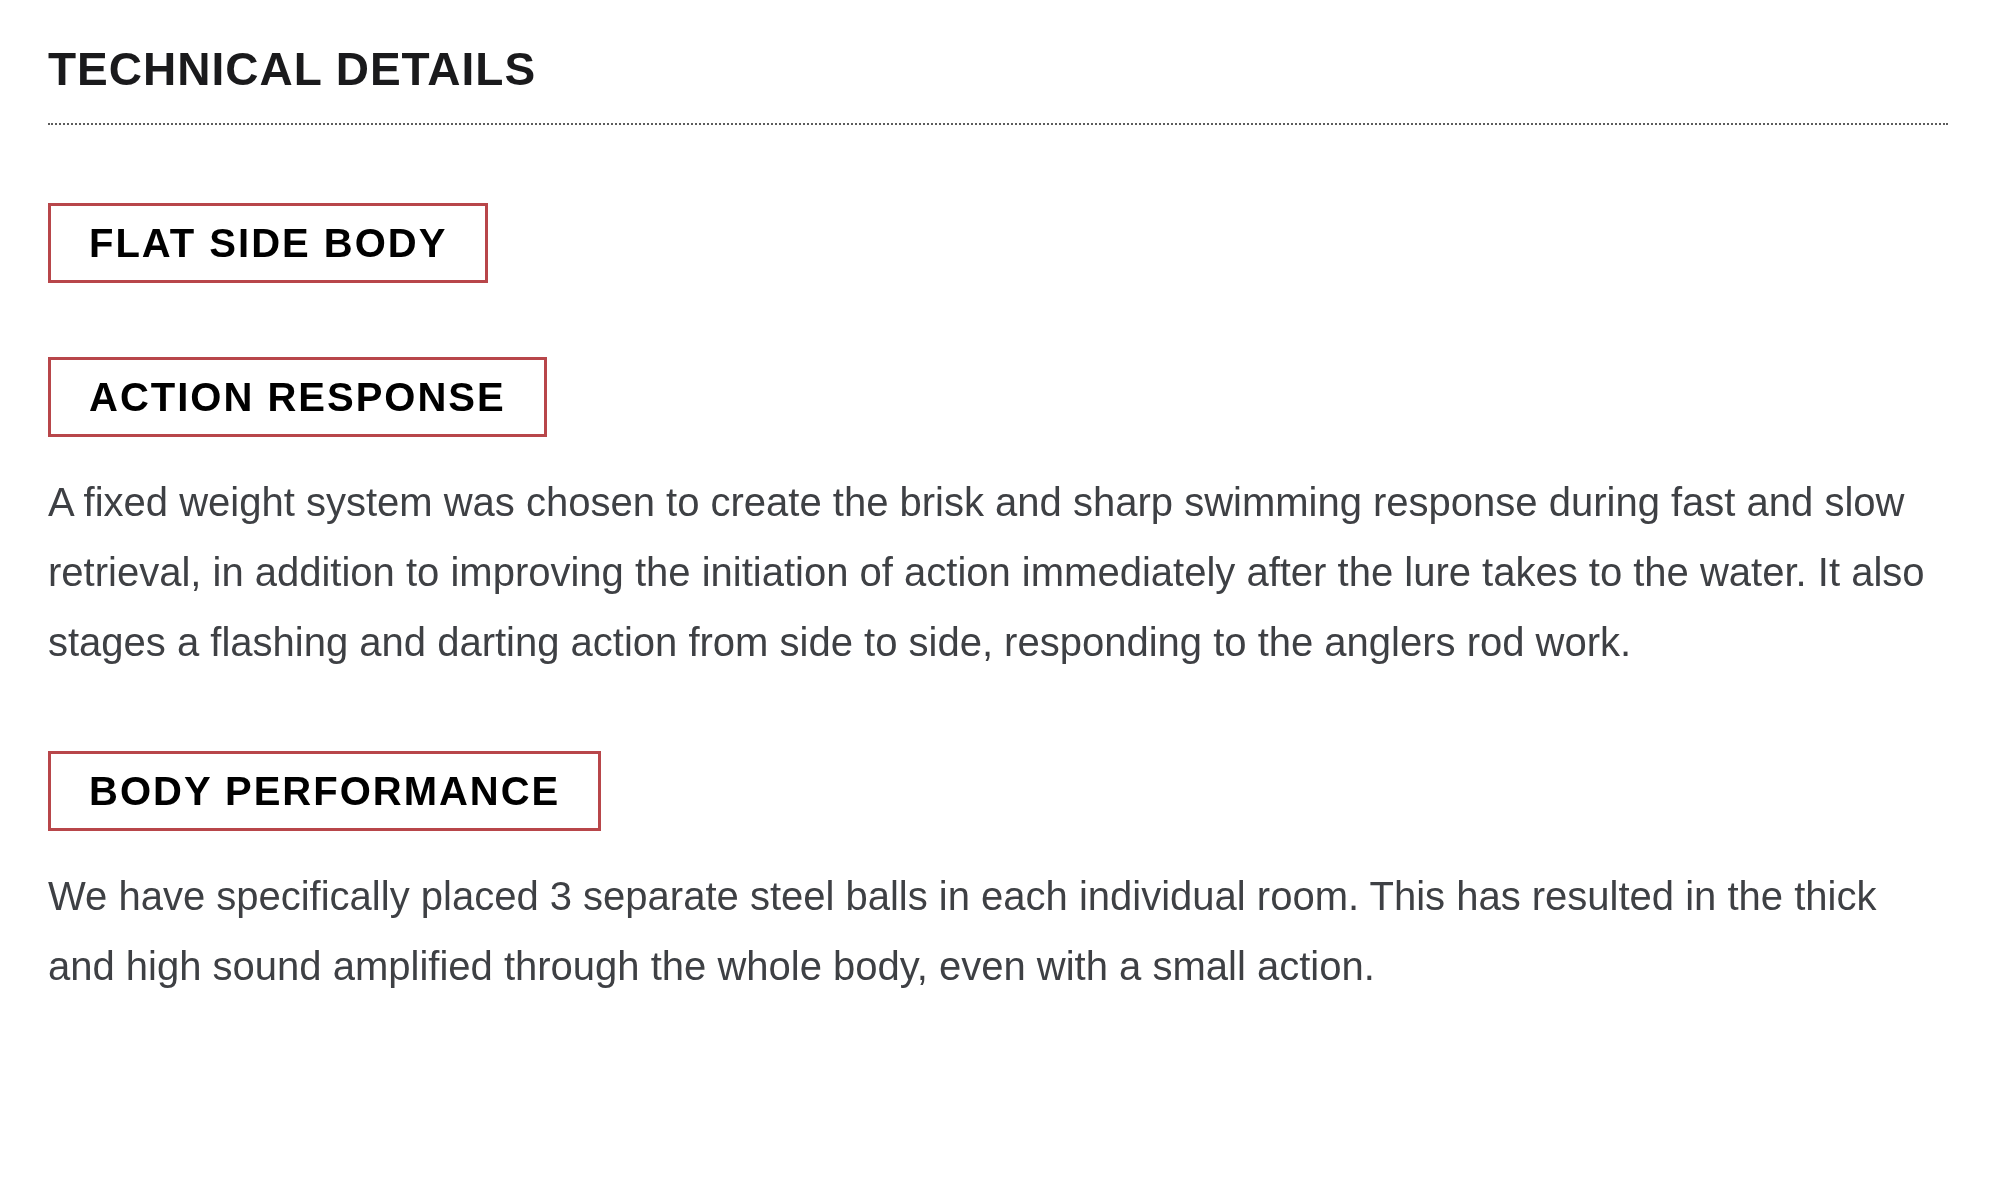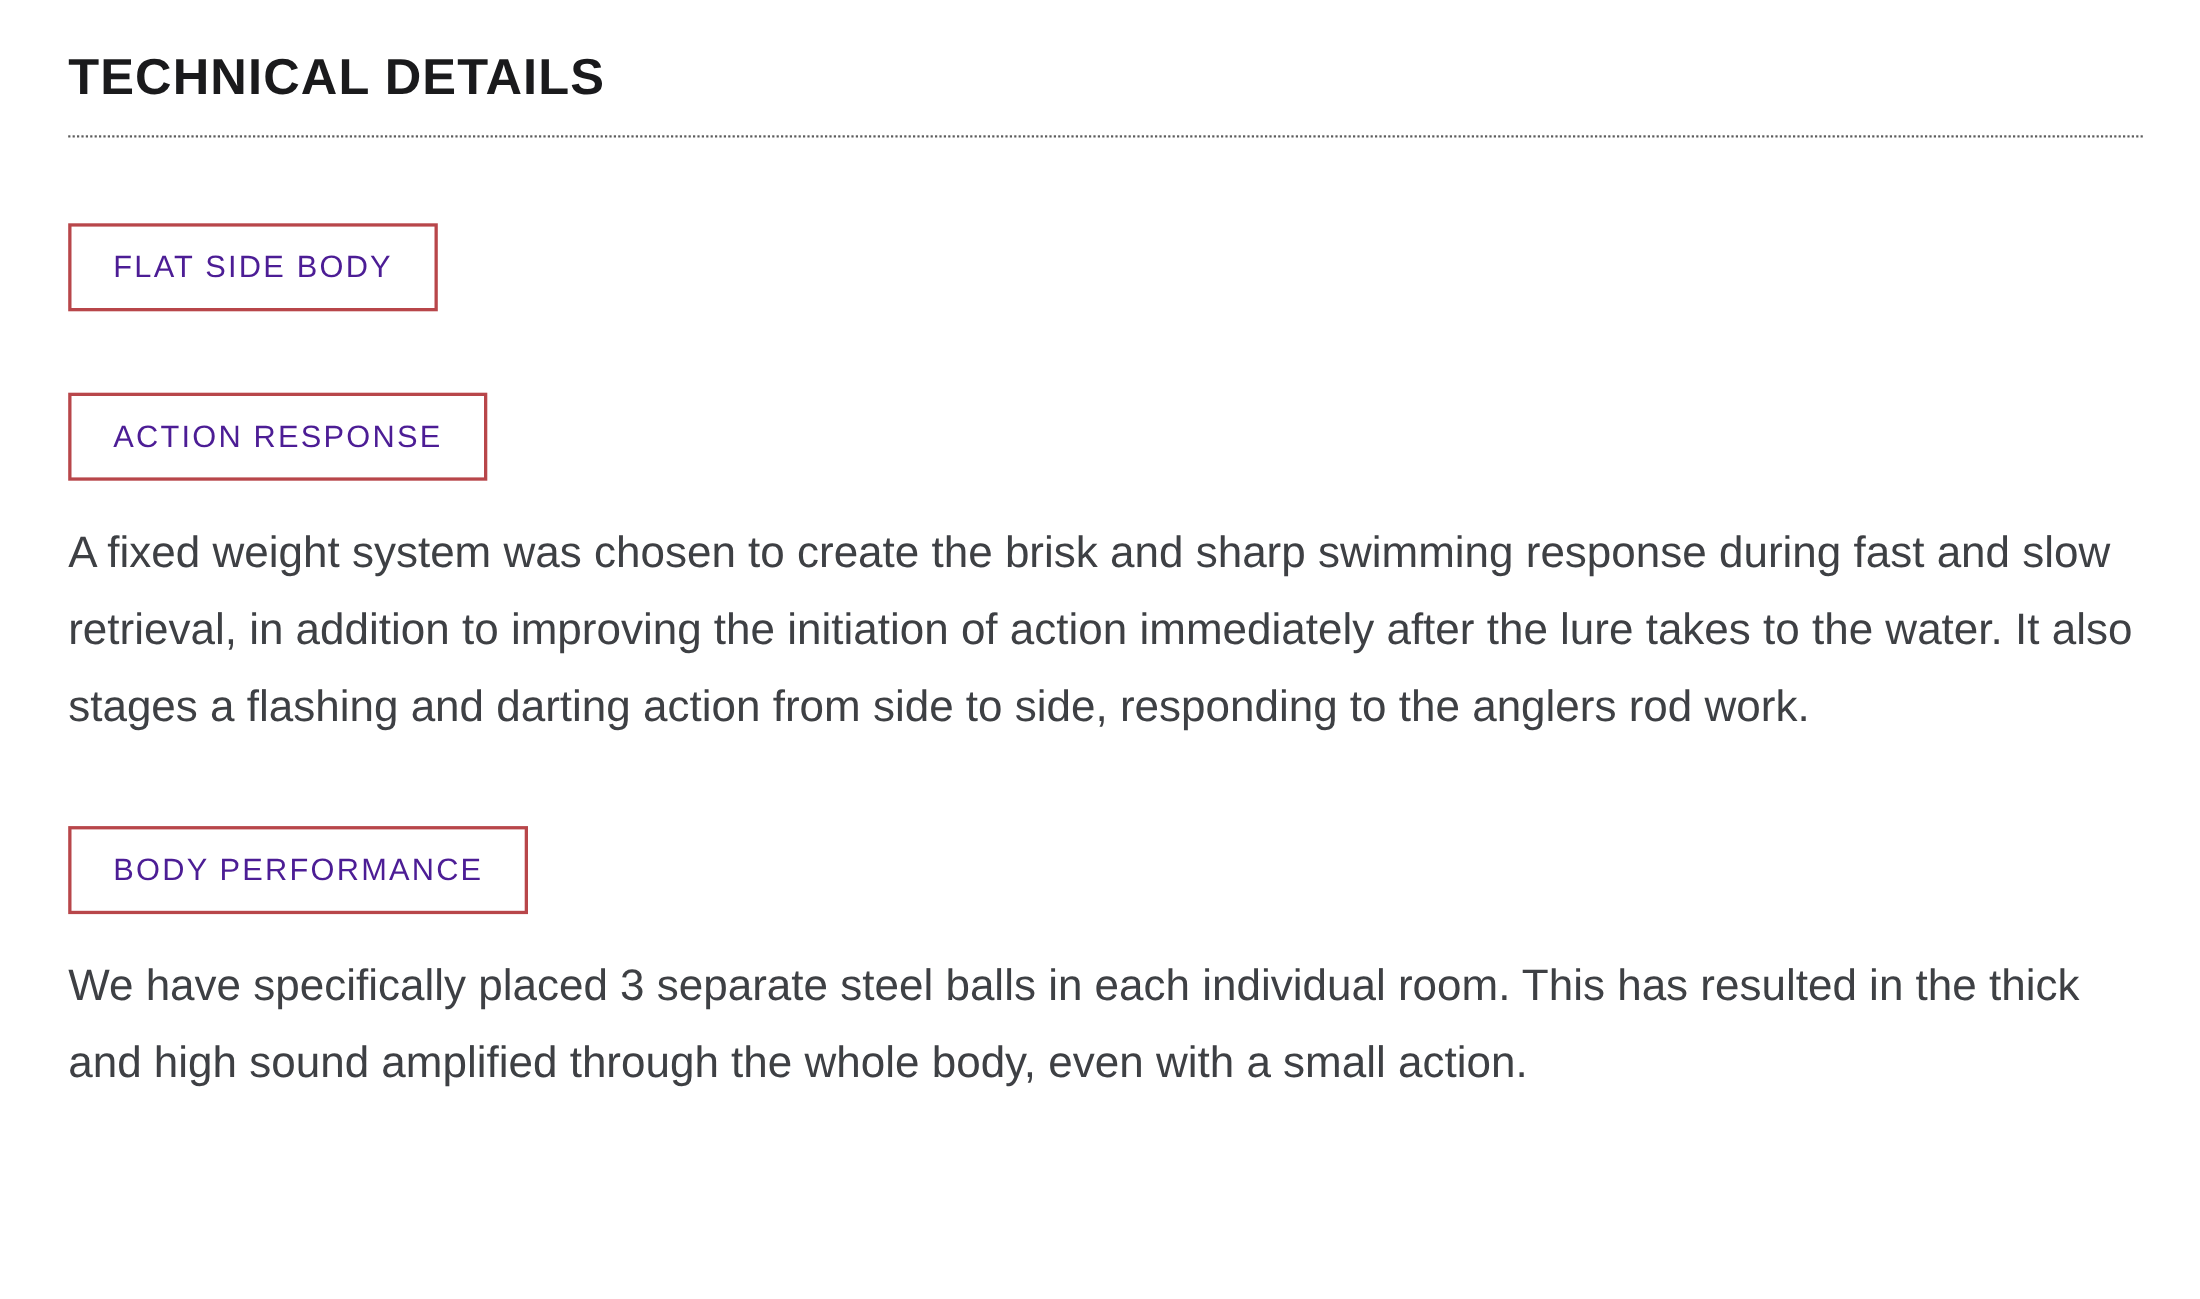--- a/index.html
+++ b/index.html
@@ -5,21 +5,21 @@
   html, body {
     margin: 0;
     padding: 0;
     background: #ffffff;
     font-family: "Liberation Sans", sans-serif;
   }
   .page {
     width: 2000px;
     height: 1181px;
     box-sizing: border-box;
-    padding: 42px 52px 0 62px;
+    padding: 42px 52px 0 48px;
     background: #ffffff;
     overflow: hidden;
   }
   .page-title {
     margin: 0;
     font-size: 46px;
     line-height: 55px;
     font-weight: bold;
     letter-spacing: 1px;
     color: #1a1a1c;
@@ -31,25 +31,25 @@
   }
   .label-box {
     width: fit-content;
     border: 3px solid #b8464a;
     padding: 14px 38px;
     background: #ffffff;
   }
   .label-box.first { margin-top: 78px; }
   .label-box.next  { margin-top: 74px; }
   .label-box .label {
-    font-size: 28px;
+    font-size: 40px;
     line-height: 46px;
-    font-weight: normal;
+    font-weight: bold;
     letter-spacing: 2px;
-    color: #4c1d95;
+    color: #000000;
     white-space: nowrap;
   }
   .para {
     margin: 30px 0 0 0;
     max-width: 1900px;
     font-size: 40px;
     line-height: 70px;
     color: #3e4044;
   }
 </style>

